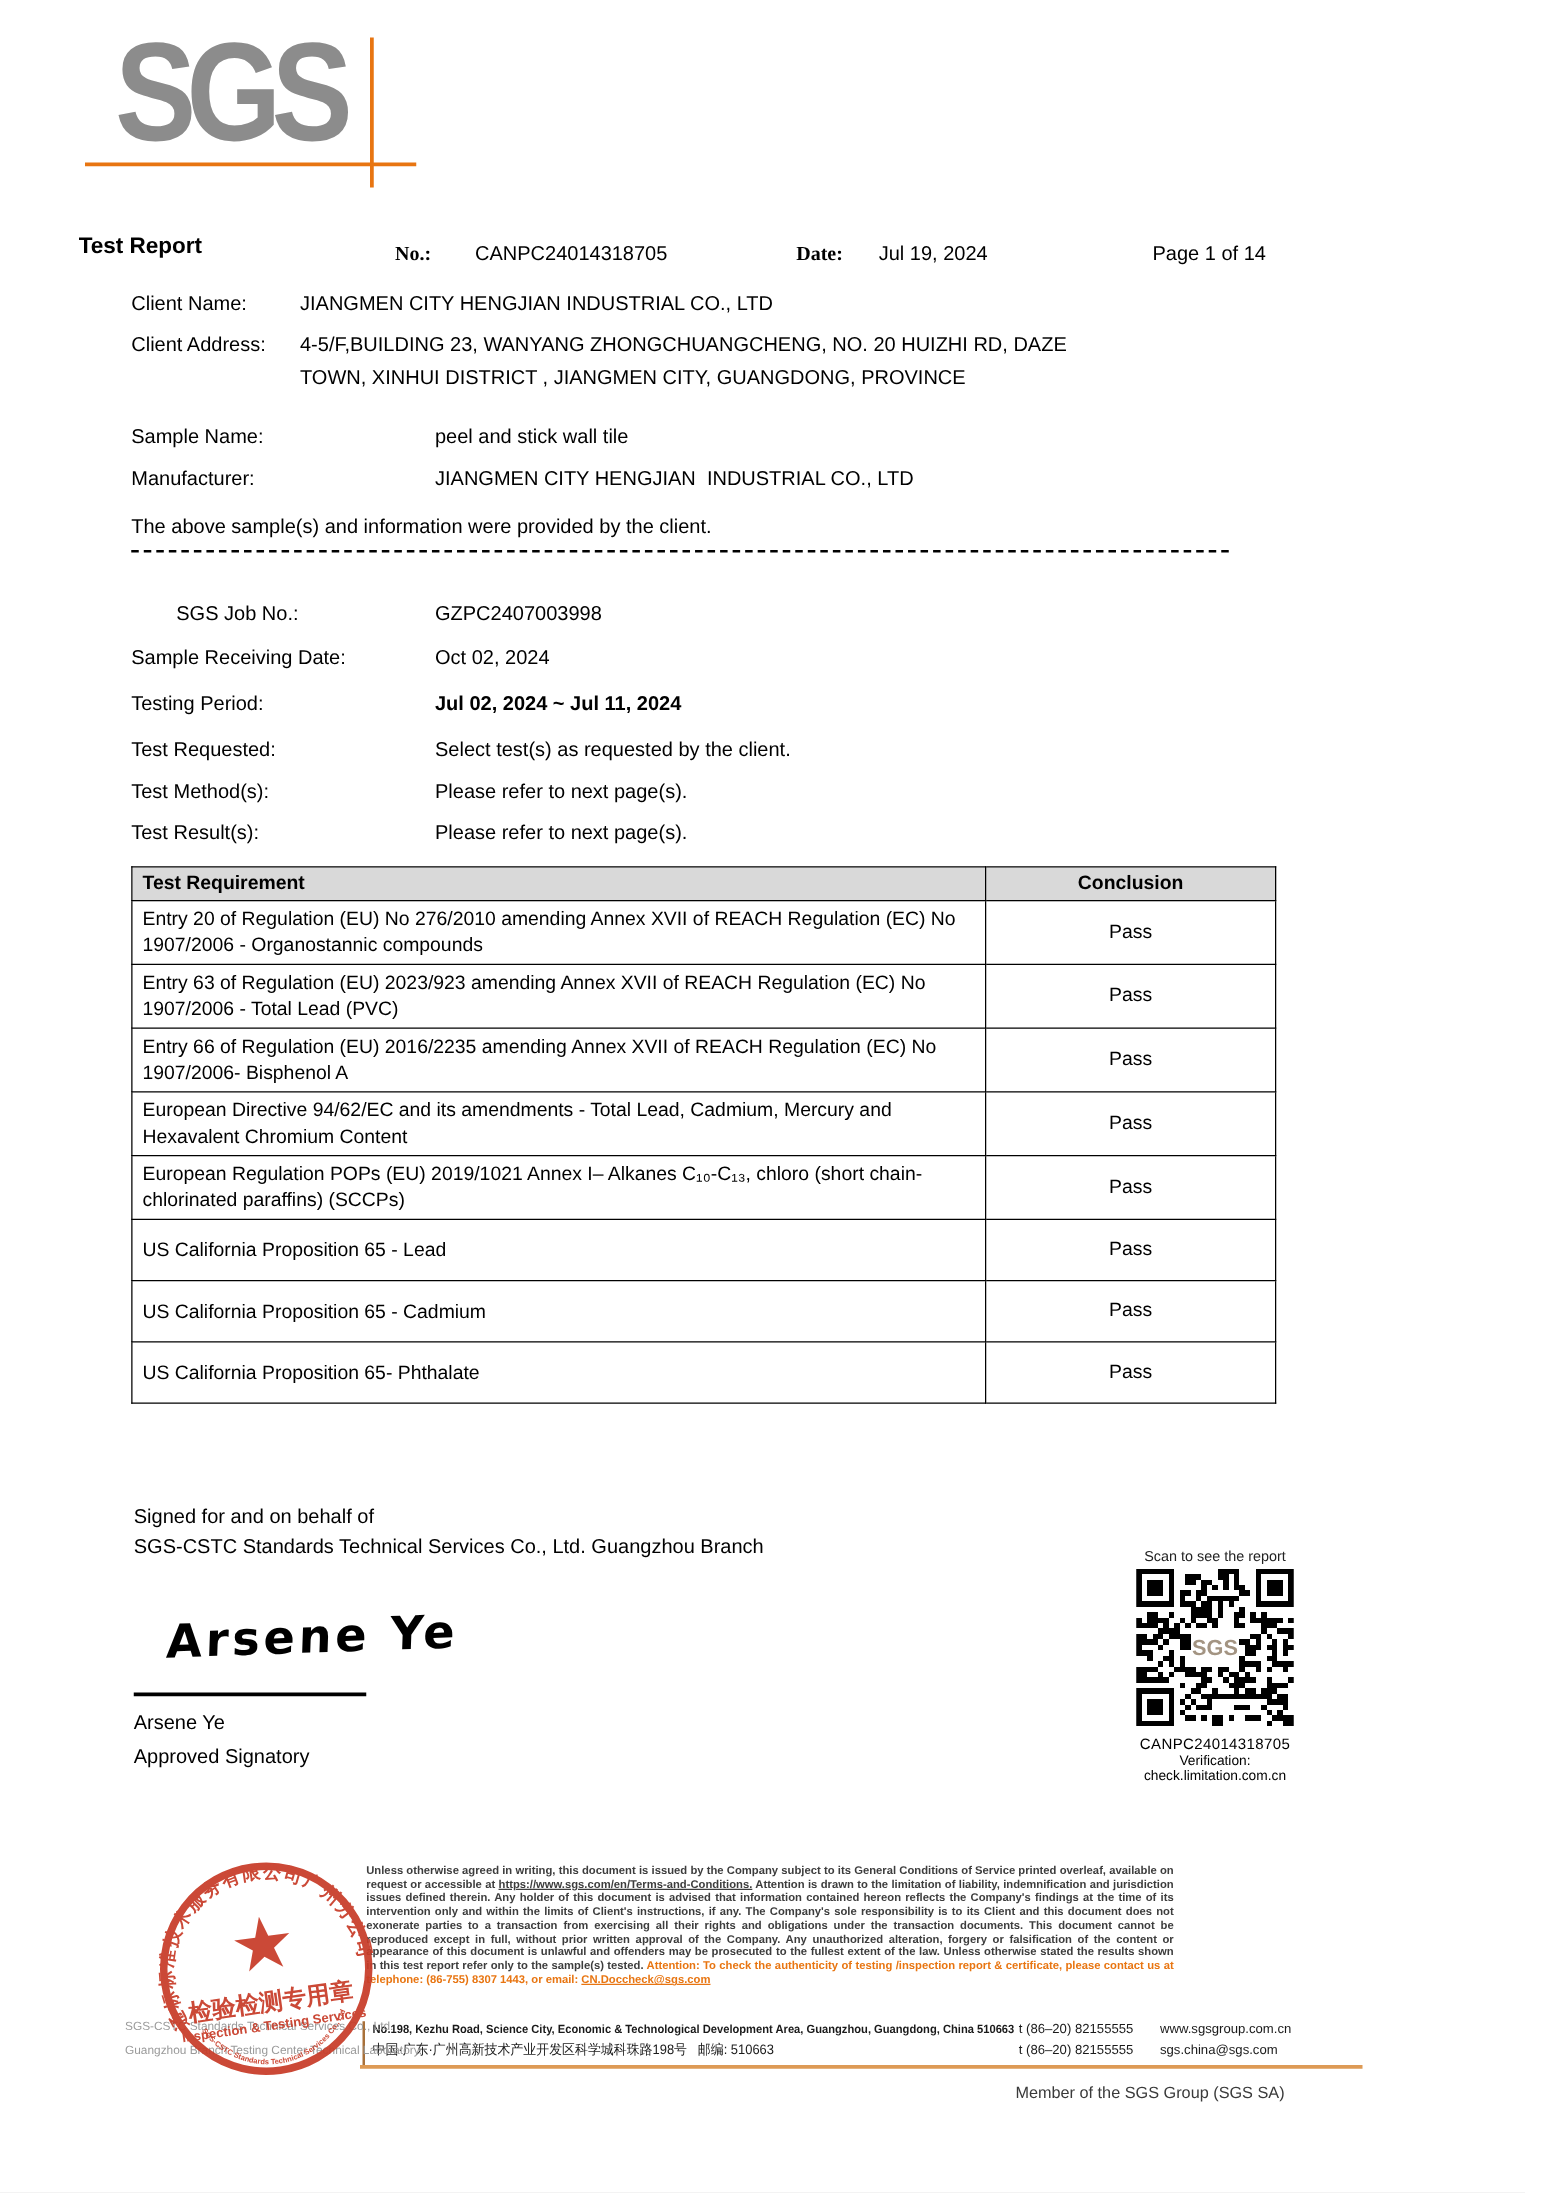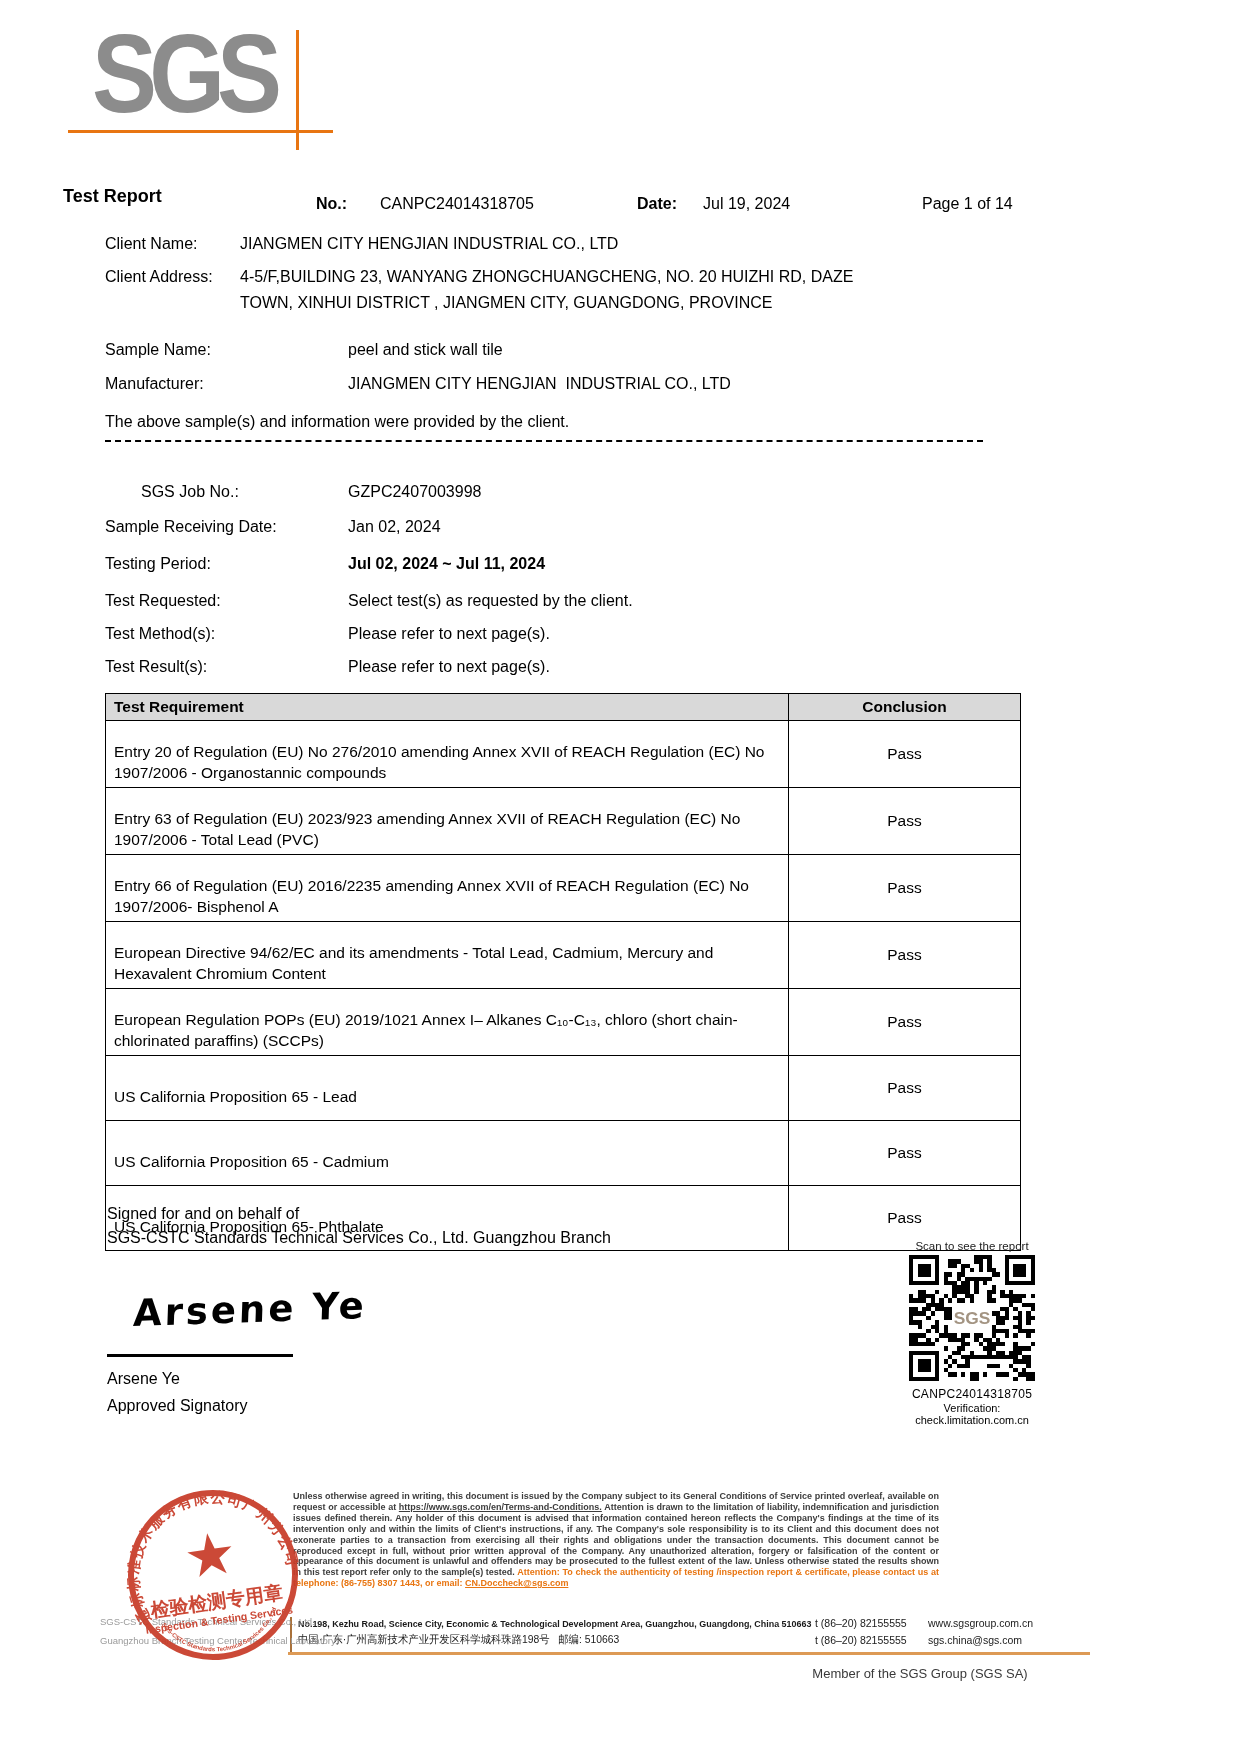--- a/index.html
+++ b/index.html
@@ -9,36 +9,36 @@
   
   .logo-sgs{position:absolute;left:92px;top:18px;font-size:112px;font-weight:bold;
             color:#8c8c8c;letter-spacing:-9px;transform:scaleX(.87);transform-origin:left top;
             line-height:1;}
   .logo-hline{position:absolute;left:68px;top:130px;width:265px;height:3px;background:#e87511;}
   .logo-vline{position:absolute;left:296px;top:30px;width:3px;height:120px;background:#e87511;}
 
   
   .title{position:absolute;left:63px;top:186px;font-size:18px;font-weight:bold;}
   .hdr{position:absolute;top:195px;font-size:16px;}
-  .hdr.b{font-weight:bold;}
+  .hdr.b{font-weight:bold;font-family:Liberation Serif, serif;}
 
   
   .lbl{position:absolute;font-size:16px;}
   .val{position:absolute;font-size:16px;white-space:pre-wrap;}
 
   .dashes{position:absolute;left:105px;top:440px;width:878px;border-top:2px dashed #000;}
 
   
   table.results{position:absolute;left:105px;top:693px;width:902px;border-collapse:collapse;
                 table-layout:fixed;font-size:15.5px;border-radius:31px;}
   table.results th,table.results td{border:1.5px solid #000;}
   table.results th{background:#d9d9d9;height:24px;font-size:15.5px;}
   th.req{ text-align:left;padding-left:8px;width:673px;}
   th.con{ text-align:center;width:229px;}
-  td.req{padding:18px 10px 2px 8px;line-height:21px;height:46px;vertical-align:middle;}
+  td.req{padding:2px 10px 2px 8px;line-height:21px;height:46px;vertical-align:middle;}
   td.con{text-align:center;vertical-align:middle;}
   tr.single td.req{height:44px;}
 
   
   .signed1{position:absolute;left:107px;top:1205px;font-size:16px;}
   .signed2{position:absolute;left:107px;top:1229px;font-size:16px;}
   .sig-script{position:absolute;left:133px;top:1288px;font-size:37px;font-weight:bold;
               font-family:"DejaVu Sans",sans-serif;letter-spacing:3px;
               transform:rotate(-2deg) skewX(-4deg);}
   .sig-rule{position:absolute;left:107px;top:1354px;width:186px;height:3px;background:#000;}
@@ -101,21 +101,21 @@
   <span class="lbl" style="left:105px;top:375px;">Manufacturer:</span>
   <span class="val" style="left:348px;top:375px;">JIANGMEN CITY HENGJIAN  INDUSTRIAL CO., LTD</span>
 
   <span class="lbl" style="left:105px;top:413px;">The above sample(s) and information were provided by the client.</span>
 
   <div class="dashes"></div>
 
   <span class="lbl" style="left:105px;top:483px;margin-left:36px;">SGS Job No.:</span>
   <span class="val" style="left:348px;top:483px;">GZPC2407003998</span>
   <span class="lbl" style="left:105px;top:518px;">Sample Receiving Date:</span>
-  <span class="val" style="left:348px;top:518px;">Jan 02, 2024</span>
+  <span class="val" style="left:348px;top:518px;">Oct 02, 2024</span>
   <span class="lbl" style="left:105px;top:555px;">Testing Period:</span>
   <span class="val" style="left:348px;top:555px;font-weight:bold;">Jul 02, 2024 ~ Jul 11, 2024</span>
   <span class="lbl" style="left:105px;top:592px;">Test Requested:</span>
   <span class="val" style="left:348px;top:592px;">Select test(s) as requested by the client.</span>
   <span class="lbl" style="left:105px;top:625px;">Test Method(s):</span>
   <span class="val" style="left:348px;top:625px;">Please refer to next page(s).</span>
   <span class="lbl" style="left:105px;top:658px;">Test Result(s):</span>
   <span class="val" style="left:348px;top:658px;">Please refer to next page(s).</span>
 
   <table class="results">

